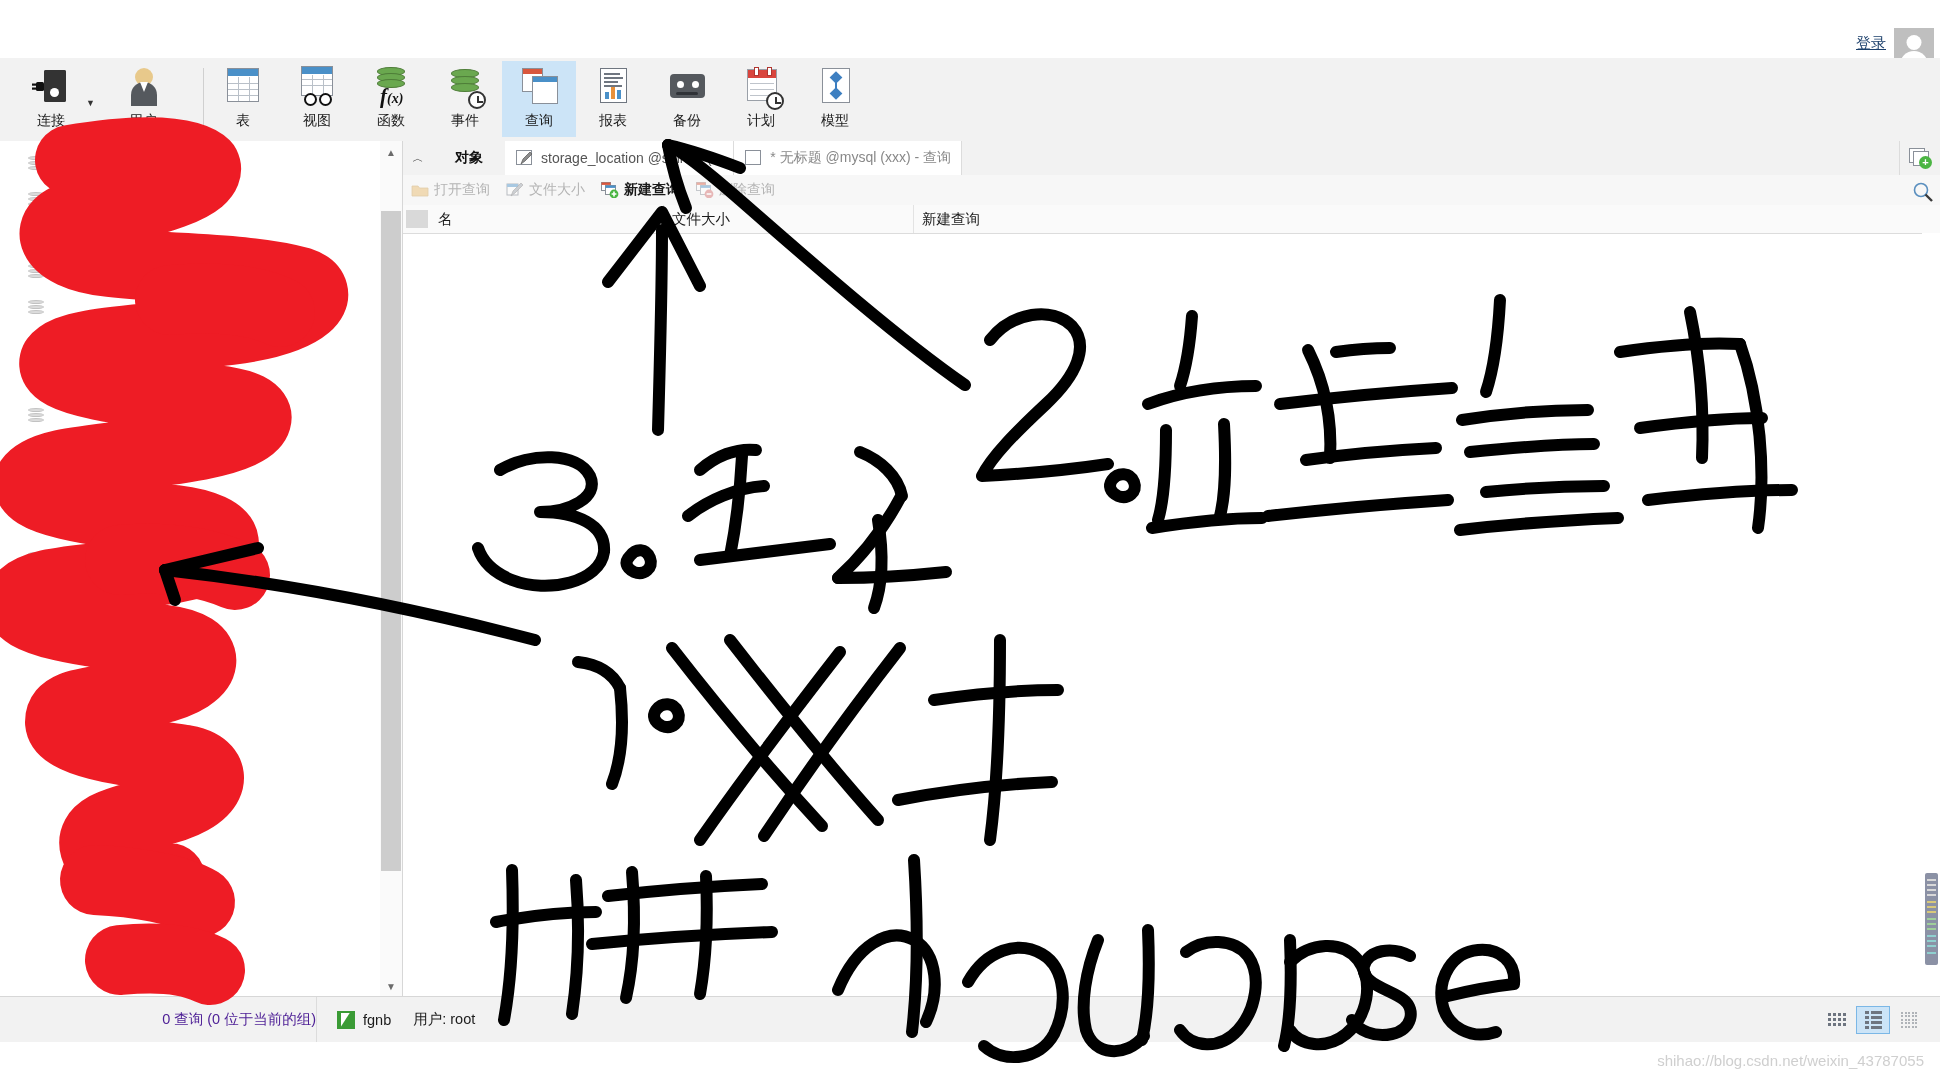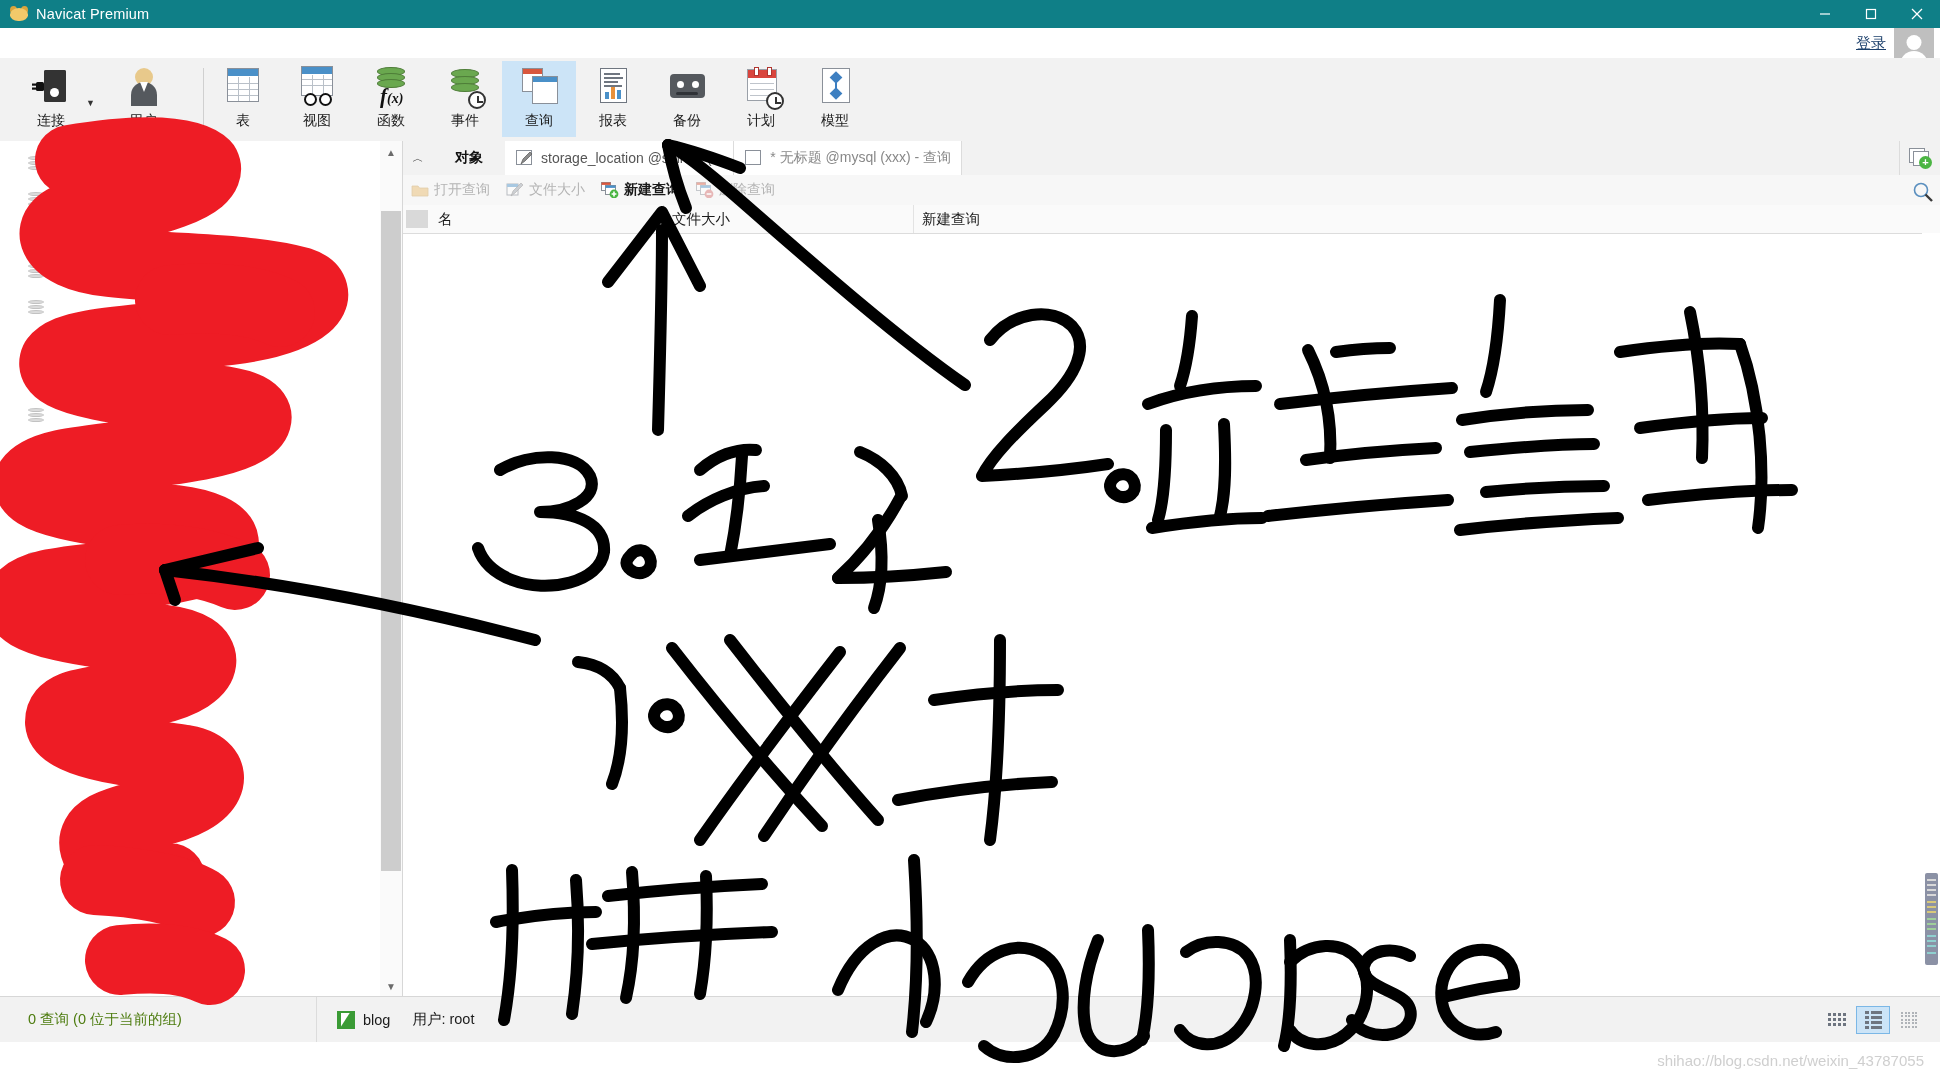--- a/index.html
+++ b/index.html
@@ -135,21 +135,21 @@
   .colhdr{position:absolute;left:0;top:64px;width:1537px;height:28px;background:#fafafa;border-bottom:1px solid #dcdcdc;display:flex;align-items:center;}
   .ch-sq{width:22px;height:18px;background:#d9d9d9;margin-left:3px;margin-right:6px;}
   .ch{font-size:14.5px;color:#1b1b1b;border-right:1px solid #e3e3e3;height:28px;line-height:28px;box-sizing:border-box;}
 
   .right-rail{position:absolute;right:0;top:92px;width:18px;height:765px;background:#fff;}
   .rail-thumb{position:absolute;right:2px;top:640px;width:13px;height:92px;background:#8b91a5;border-radius:2px;}
   .rail-thumb .tick{position:absolute;left:2px;width:9px;height:2px;}
 
   
   .statusbar{position:absolute;left:0;bottom:30px;width:1940px;height:45px;background:#f2f2f2;border-top:1px solid #d7d7d7;display:flex;align-items:center;}
-  .sb-left{font-size:14.5px;color:#4d7c0f;padding-left:28px;width:316px;box-sizing:border-box;}
+  .sb-left{font-size:14.5px;color:#4c1d95;padding-left:28px;width:316px;box-sizing:border-box;text-align:right;}
   .sb-divider{width:1px;height:45px;background:#dcdcdc;}
   .sb-conn{display:flex;align-items:center;padding-left:20px;font-size:14.5px;color:#1b1b1b;}
   .conn-ico{width:18px;height:18px;background:#3a9b35;margin-right:8px;position:relative;}
   .conn-ico:after{content:"";position:absolute;left:4px;top:2px;width:9px;height:14px;background:#fff;clip-path:polygon(0 0,100% 0,0 100%);}
   .sb-user{margin-left:22px;font-size:14.5px;color:#1b1b1b;}
   .view-modes{position:absolute;right:14px;display:flex;align-items:center;gap:2px;}
   .vm{width:34px;height:28px;display:flex;align-items:center;justify-content:center;}
   .vm.sel{background:#cce4f7;border:1px solid #7bb7e6;box-sizing:border-box;}
   .vm .g{display:grid;gap:2px;}
   .vm .g i{display:block;background:#6e7580;}
@@ -157,46 +157,20 @@
   .watermark{position:absolute;right:16px;bottom:3px;font-size:15px;color:#cfcfcf;}
 
   
   .overlay{position:absolute;left:0;top:0;width:1940px;height:1072px;pointer-events:none;}
 </style>
 </head>
 <body>
 
 <div class="app">
 
-  <div class="titlebar">
-    <div class="title-logo">
-      <div class="ear l"></div>
-        <div class="ear r"></div>
-        <div class="dog"></div>
-    </div>
-    <div class="title-text">Navicat Premium</div>
-    <div class="win-btns">
-      <div class="win-btn">
-        <svg width="12" height="12" viewBox="0 0 12 12">
-            <line x1="1" y1="6" x2="11" y2="6" stroke="#fff" stroke-width="1.2"></line>
-          </svg>
-      </div>
-      <div class="win-btn">
-        <svg width="12" height="12" viewBox="0 0 12 12">
-            <rect x="1.5" y="1.5" width="9" height="9" fill="none" stroke="#fff" stroke-width="1.2"></rect>
-          </svg>
-      </div>
-      <div class="win-btn close">
-        <svg width="12" height="12" viewBox="0 0 12 12">
-            <line x1="1" y1="1" x2="11" y2="11" stroke="#fff" stroke-width="1.3"></line>
-            <line x1="11" y1="1" x2="1" y2="11" stroke="#fff" stroke-width="1.3"></line>
-          </svg>
-      </div>
-    </div>
-  </div>
 
   <div class="login-area">
     <div class="login-text">登录</div>
     <div class="avatar">
       <div class="head"></div>
         <div class="body"></div>
     </div>
   </div>
 
   <div class="ribbon">
@@ -585,21 +559,21 @@
         <div class="tick" style="top:79px;background:#8fd0cf;"></div>
       </div>
     </div>
   </div>
 
   <div class="statusbar">
     <div class="sb-left">0 查询 (0 位于当前的组)</div>
     <div class="sb-divider"></div>
     <div class="sb-conn">
       <span class="conn-ico"></span>
-      <span>blog</span>
+      <span>fgnb</span>
       <span class="sb-user">用户: root</span>
     </div>
     <div class="view-modes">
       <div class="vm">
         <span class="g" style="grid-template-columns:repeat(4,3px);">
           <i style="width:3px;height:3px;"></i>
             <i style="width:3px;height:3px;"></i>
             <i style="width:3px;height:3px;"></i>
             <i style="width:3px;height:3px;"></i>
           <i style="width:3px;height:3px;"></i>

